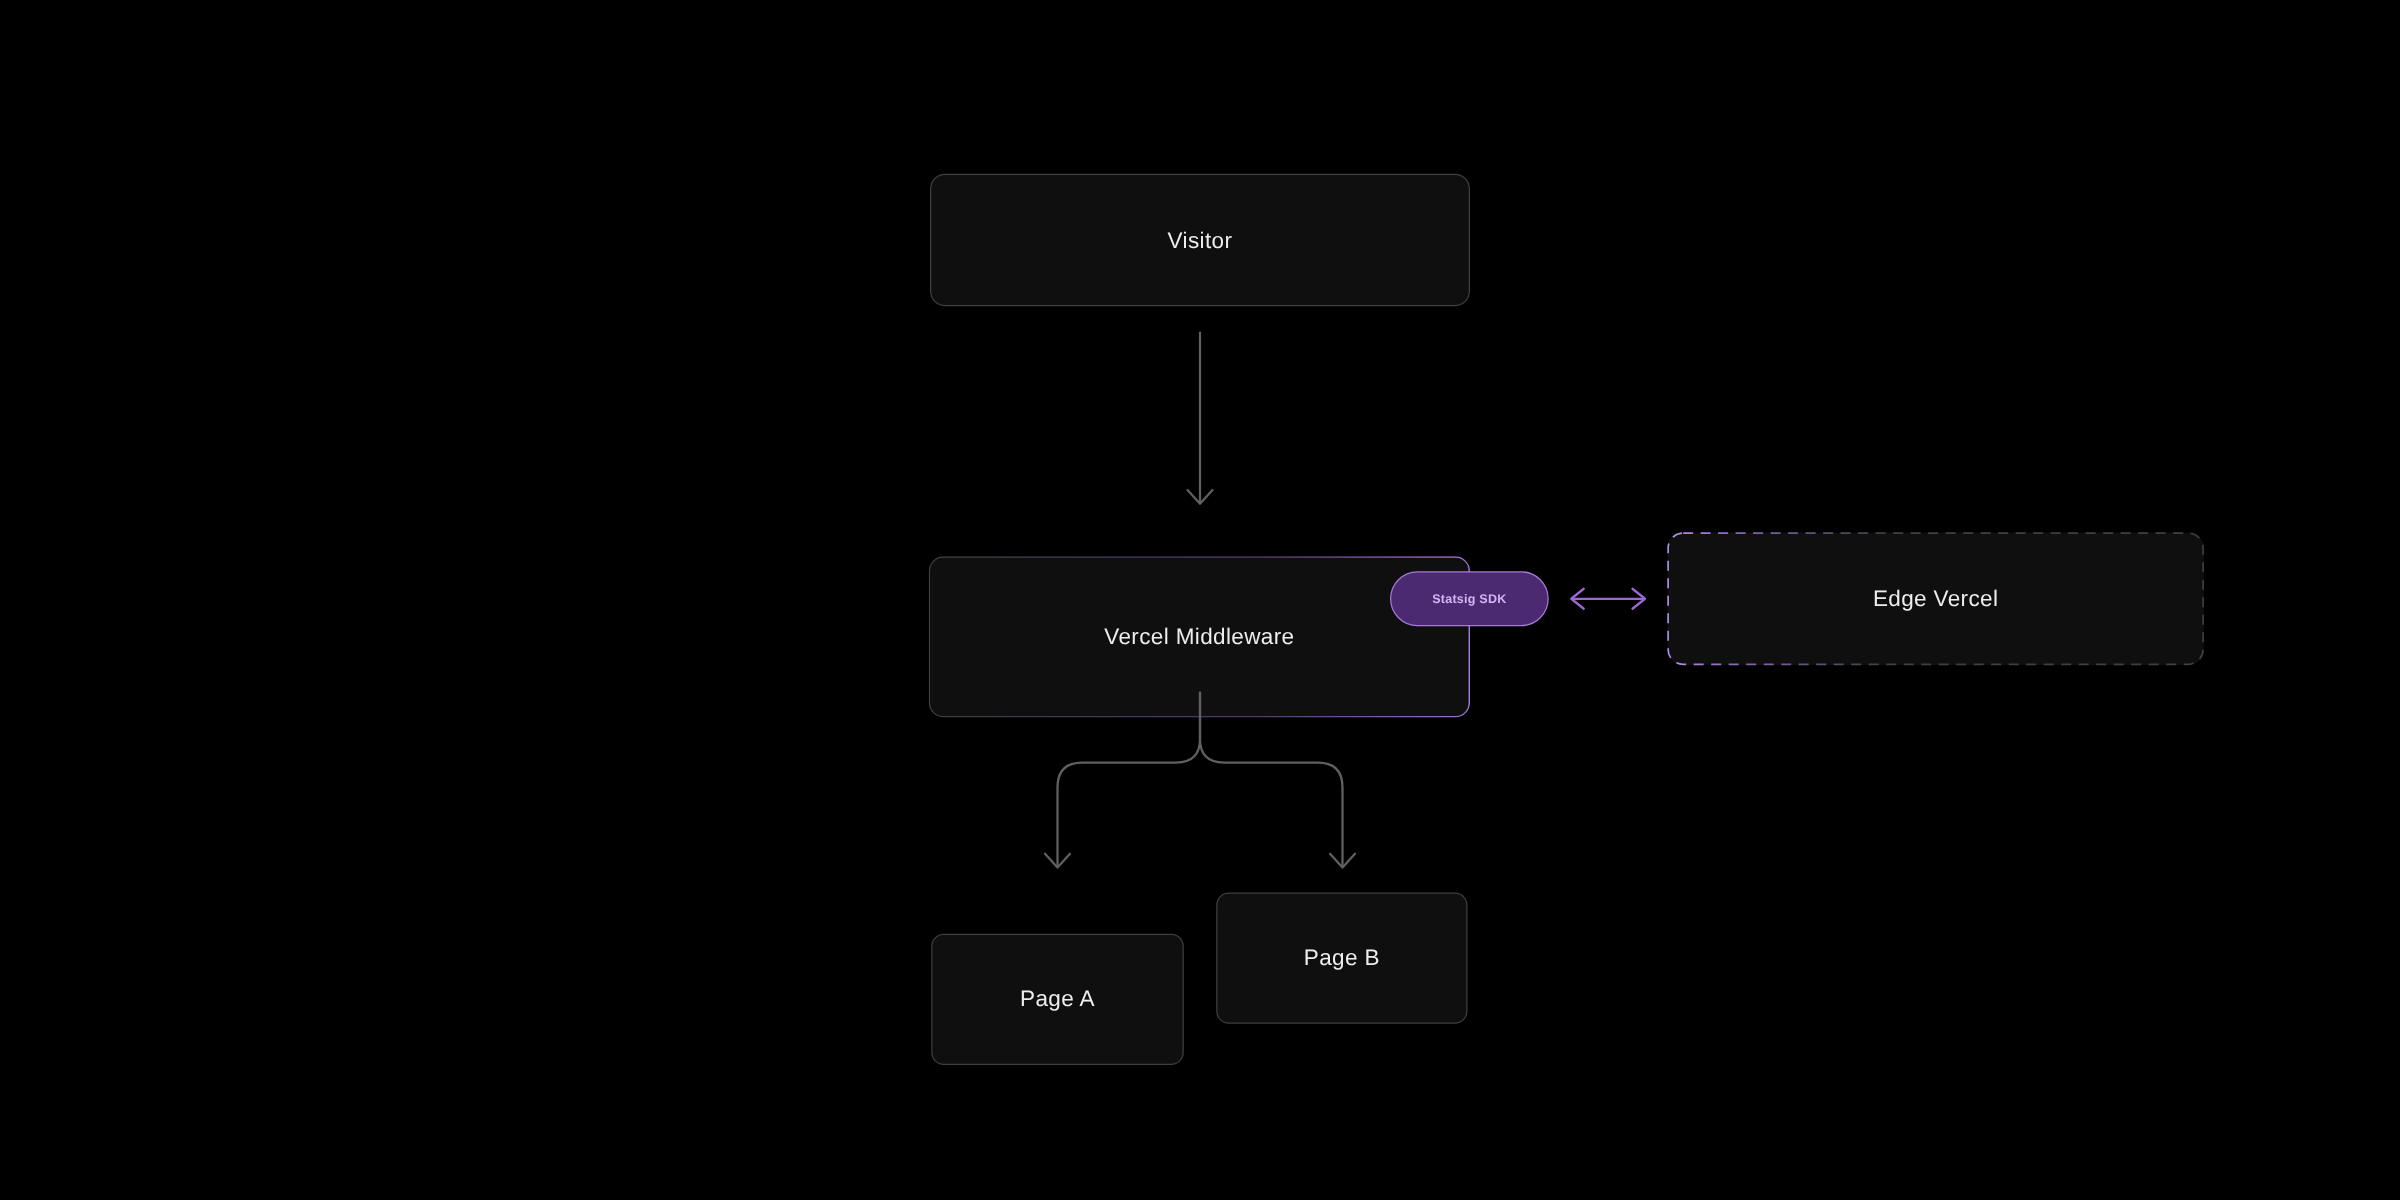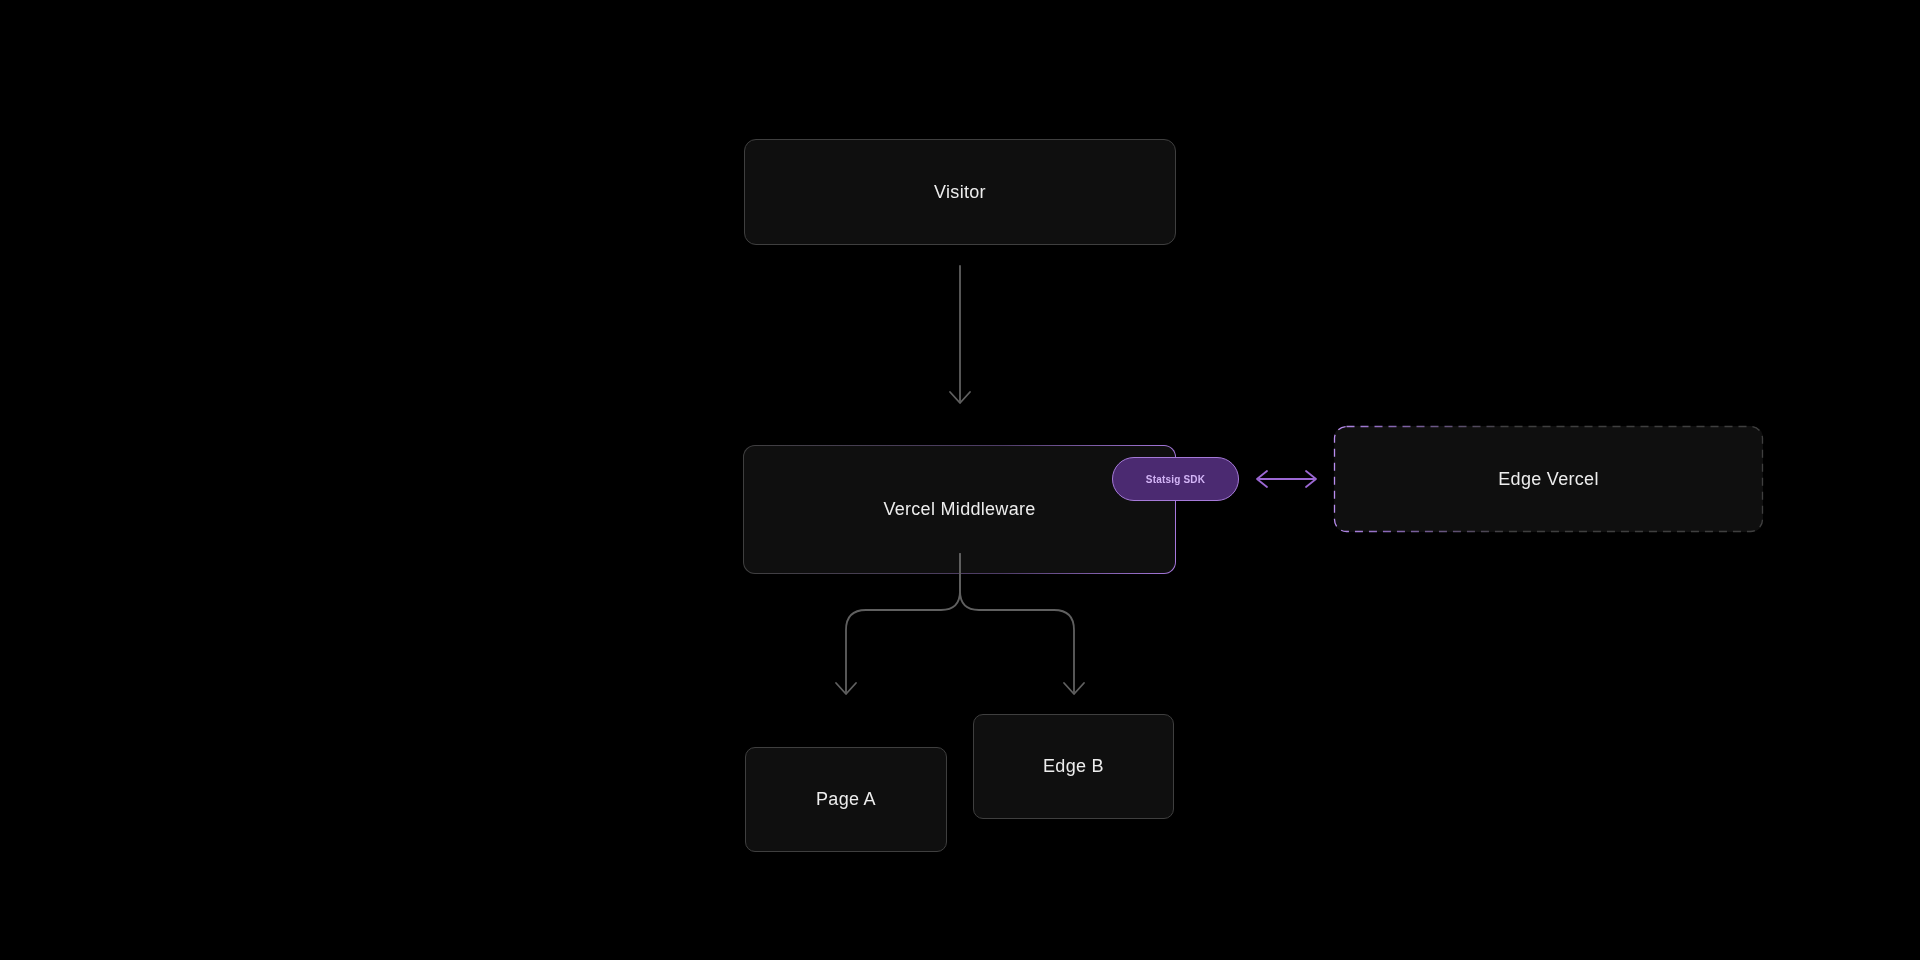--- a/index.html
+++ b/index.html
@@ -108,16 +108,16 @@
 
   <div class="node node-edge-config">
     <span>Edge Vercel</span>
   </div>
 
   <div class="node node-page node-page-a">
     <span>Page A</span>
   </div>
 
   <div class="node node-page node-page-b">
-    <span>Edge B</span>
+    <span>Page B</span>
   </div>
 
 </div>
 
 </body></html>

